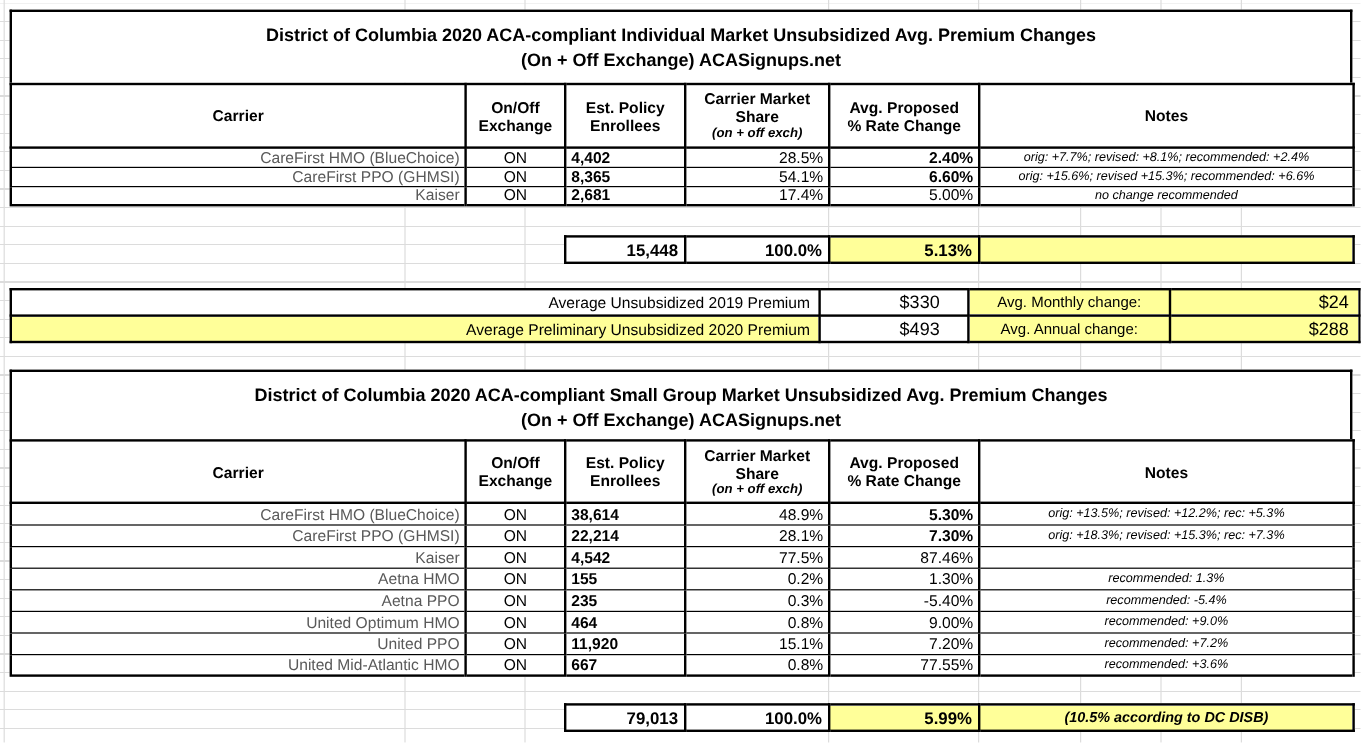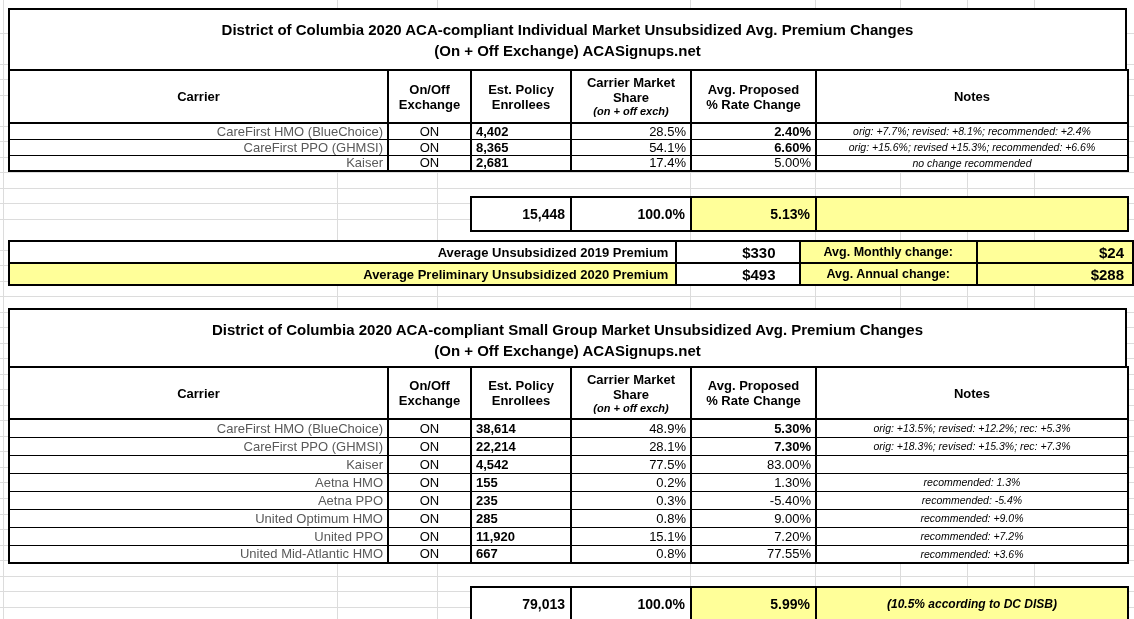--- a/index.html
+++ b/index.html
@@ -26,25 +26,25 @@
   .rows16 tr{height:16px;} .rows18 tr{height:18px;}
   td.carrier{text-align:right;color:#595959;}
   td.exch{text-align:center;}
   td.enr{text-align:left;font-weight:bold;}
   td.share{text-align:right;}
   td.rate{text-align:right;}
   td.rate.b{font-weight:bold;}
   td.note{text-align:center;font-size:10.5px;font-style:italic;padding:0 2px;}
   
   .tot-tbl td{border:2px solid #000;font-size:14px;font-weight:bold;text-align:right;padding:0 5px;}
-  .tot-tbl tr{height:34px;}
+  .tot-tbl tr{height:22px;}
   .hl{background:#FFFF99 !important;}
   td.tot-note{font-size:12px;font-style:italic;text-align:center;}
   
-  .sum-tbl td{border:2px solid #000;padding:0 23px;font-weight:bold;}
+  .sum-tbl td{border:2px solid #000;padding:0 23px;font-weight:normal;}
   .sum-tbl tr{height:22px;}
   td.sum-label{text-align:right;font-size:13px;padding-right:7px;}
   td.sum-val{text-align:right;font-size:15px;}
   td.sum-chg-label{text-align:center;font-size:12.5px;}
   td.sum-chg-val{text-align:right;font-size:15px;padding-right:8px;}
 </style>
 </head>
 <body>
 
 <div id="canvas">
@@ -229,21 +229,21 @@
           <td class="enr">22,214</td>
           <td class="share">28.1%</td>
           <td class="rate b">7.30%</td>
           <td class="note">orig: +18.3%; revised: +15.3%; rec: +7.3%</td>
         </tr>
         <tr>
           <td class="carrier">Kaiser</td>
           <td class="exch">ON</td>
           <td class="enr">4,542</td>
           <td class="share">77.5%</td>
-          <td class="rate">83.00%</td>
+          <td class="rate">87.46%</td>
           <td class="note"></td>
         </tr>
         <tr>
           <td class="carrier">Aetna HMO</td>
           <td class="exch">ON</td>
           <td class="enr">155</td>
           <td class="share">0.2%</td>
           <td class="rate">1.30%</td>
           <td class="note">recommended: 1.3%</td>
         </tr>
@@ -251,21 +251,21 @@
           <td class="carrier">Aetna PPO</td>
           <td class="exch">ON</td>
           <td class="enr">235</td>
           <td class="share">0.3%</td>
           <td class="rate">-5.40%</td>
           <td class="note">recommended: -5.4%</td>
         </tr>
         <tr>
           <td class="carrier">United Optimum HMO</td>
           <td class="exch">ON</td>
-          <td class="enr">285</td>
+          <td class="enr">464</td>
           <td class="share">0.8%</td>
           <td class="rate">9.00%</td>
           <td class="note">recommended: +9.0%</td>
         </tr>
         <tr>
           <td class="carrier">United PPO</td>
           <td class="exch">ON</td>
           <td class="enr">11,920</td>
           <td class="share">15.1%</td>
           <td class="rate">7.20%</td>

